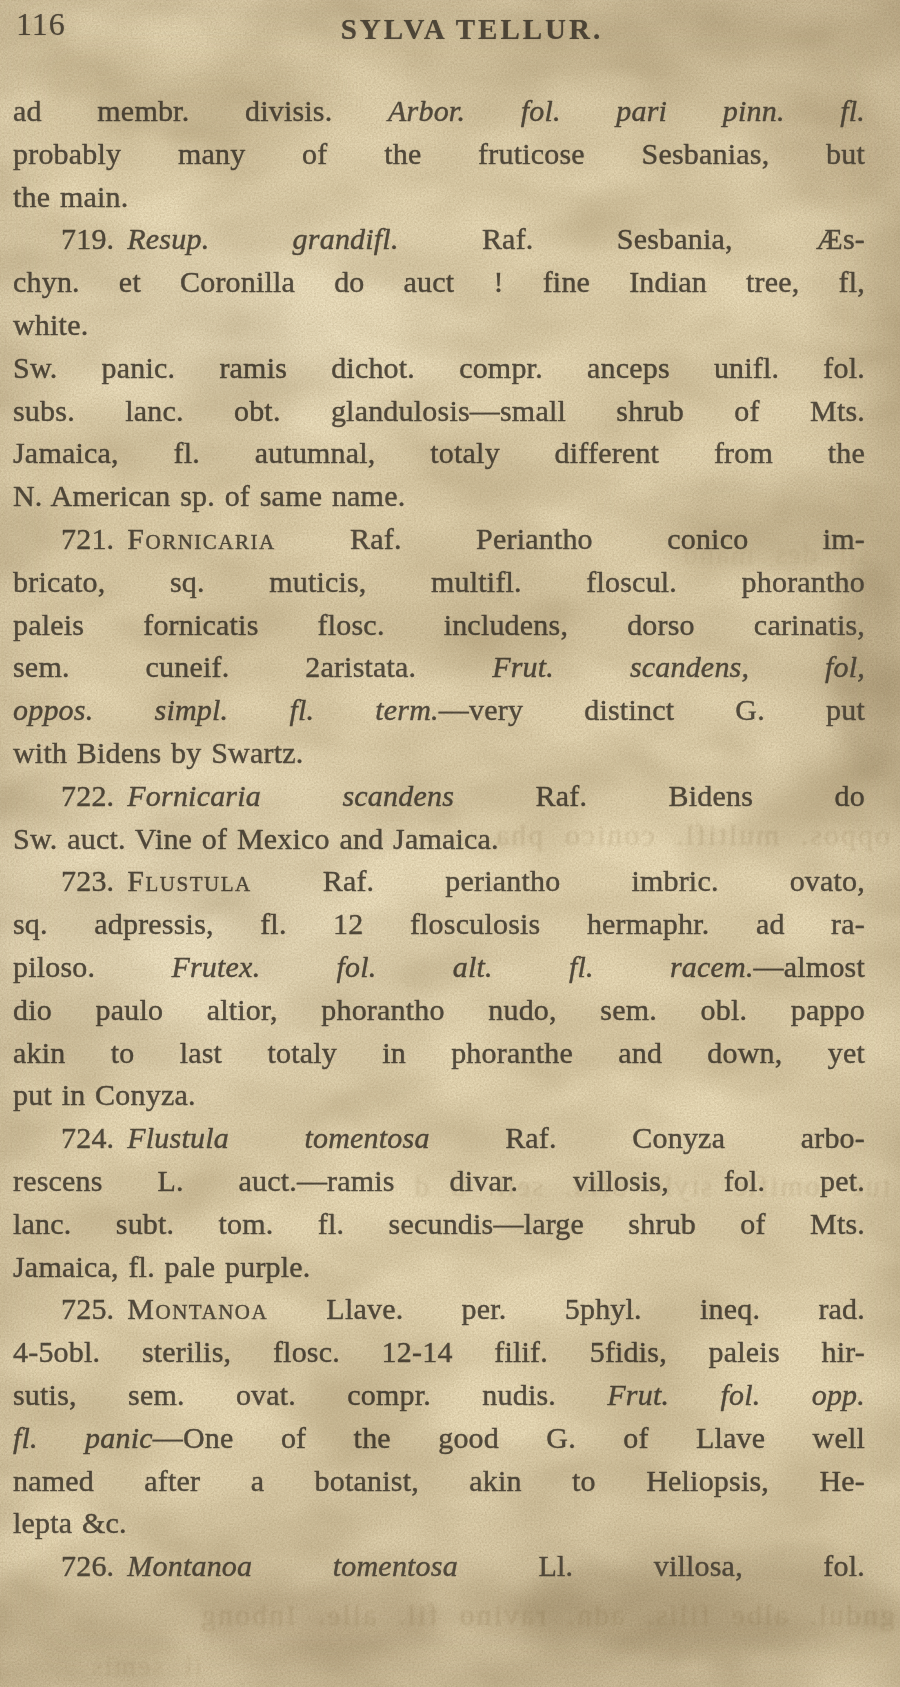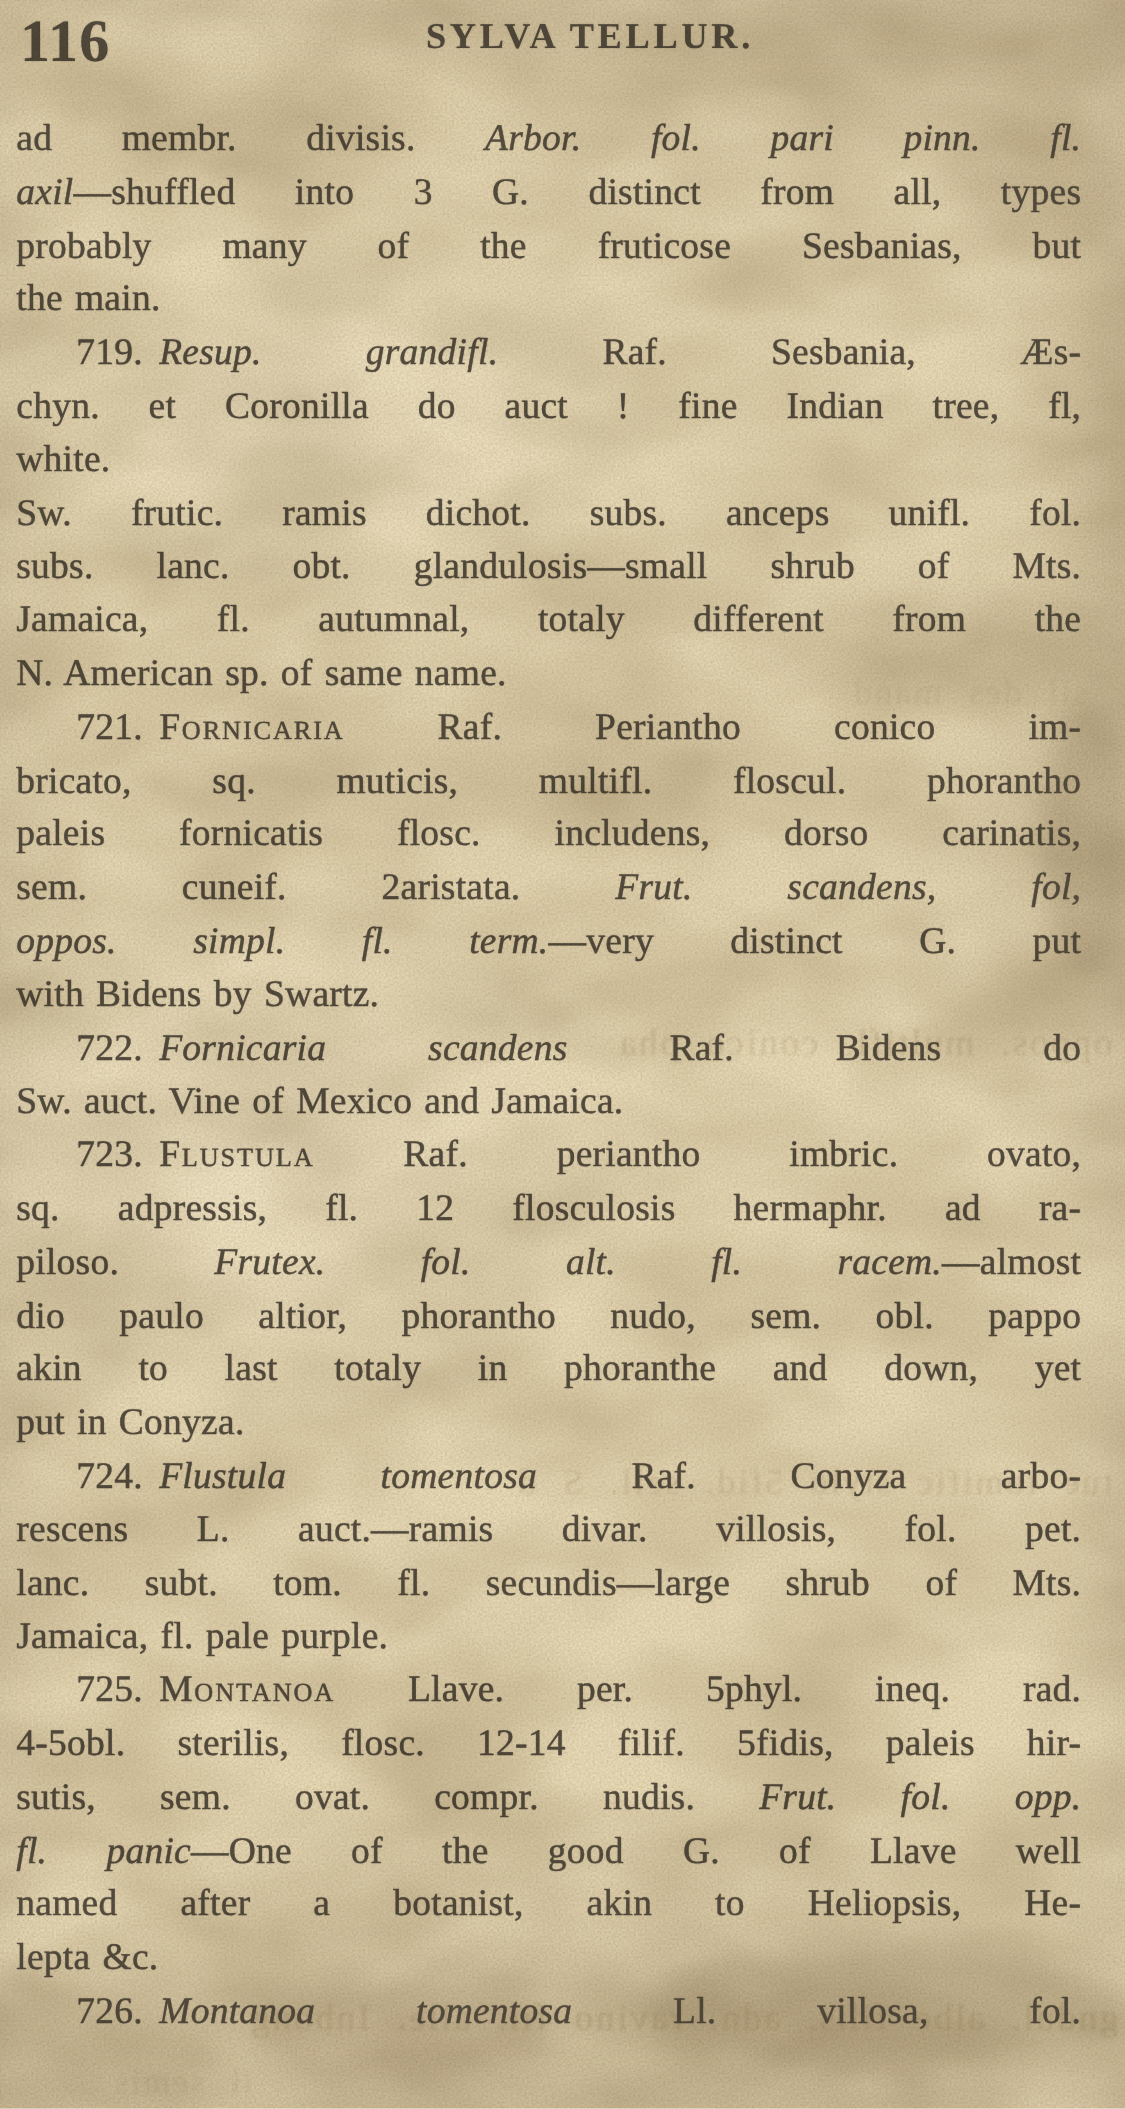--- a/index.html
+++ b/index.html
@@ -43,21 +43,21 @@
     filter: blur(1.3px);
     color: #9b855c;
     white-space: nowrap;
     letter-spacing: 2px;
     word-spacing: 10px;
     pointer-events: none;
   }
   
   .page-number {
     position: absolute; left: 16px; top: 6px;
-    font-size: 48px; font-weight: bold; letter-spacing: 1px;
+    font-size: 32px; font-weight: normal; letter-spacing: 1px;
     z-index: 3;
     text-shadow: 0 0 1px rgba(87,79,65,0.6);
   }
   .running-title {
     position: absolute; left: 472px; top: 13px;
     transform: translateX(-50%);
     font-size: 29px; font-weight: bold; letter-spacing: 3px;
     white-space: nowrap;
     z-index: 3;
     text-shadow: 0 0 1px rgba(87,79,65,0.6);
@@ -103,31 +103,30 @@
       <div class="ghost" style="left: 620px; top: 538px; width: 250px; font-size: 29px; opacity: 0.13;">sil des mand</div>
       <div class="ghost" style="left: 430px; top: 818px; width: 460px; font-size: 30px; opacity: 0.26;">oppos. multifl. conico pha</div>
       <div class="ghost" style="left: 340px; top: 1170px; width: 550px; font-size: 29px; opacity: 0.22;">tue tomific stylo 5fid. sell. S d</div>
       <div class="ghost" style="left: 55px; top: 1598px; width: 840px; font-size: 30px; opacity: 0.3;">gndul. albe filis. adn. ravino fil. alle. Inbong</div>
       <div class="ghost" style="left: 12px; top: 1650px; width: 190px; font-size: 28px; opacity: 0.16;">il semis</div>
     </div>
 
   <div class="page-body">
       <div>
         <div class="line"><span class="">ad membr. divisis. </span><span class="it">Arbor. fol. pari pinn. fl.</span></div>
-        <div class="line"><span class="it">axil</span><span class="">—shuffled into 3 G. distinct from all, types</span></div>
         <div class="line"><span class="">probably many of the fruticose Sesbanias, but</span></div>
         <div class="line endleft"><span class="">the main.</span></div>
       </div>
       <div>
         <div class="line indent"><span class="num">719.</span><span class="it">Resup. grandifl.</span><span class=""> Raf. Sesbania, Æs-</span></div>
         <div class="line"><span class="">chyn. et Coronilla do auct ! fine Indian tree, fl,</span></div>
         <div class="line endleft"><span class="">white.</span></div>
       </div>
       <div>
-        <div class="line"><span class="">Sw. frutic. ramis dichot. subs. anceps unifl. fol.</span></div>
+        <div class="line"><span class="">Sw. panic. ramis dichot. compr. anceps unifl. fol.</span></div>
         <div class="line"><span class="">subs. lanc. obt. glandulosis—small shrub of Mts.</span></div>
         <div class="line"><span class="">Jamaica, fl. autumnal, totaly different from the</span></div>
         <div class="line endleft"><span class="">N. American sp. of same name.</span></div>
       </div>
       <div>
         <div class="line indent"><span class="num">721.</span><span class="sc">Fornicaria</span><span class=""> Raf. Periantho conico im-</span></div>
         <div class="line"><span class="">bricato, sq. muticis, multifl. floscul. phorantho</span></div>
         <div class="line"><span class="">paleis fornicatis flosc. includens, dorso carinatis,</span></div>
         <div class="line"><span class="">sem. cuneif. 2aristata. </span><span class="it">Frut. scandens, fol,</span></div>
         <div class="line"><span class="it">oppos. simpl. fl. term.</span><span class="">—very distinct G. put</span></div>

